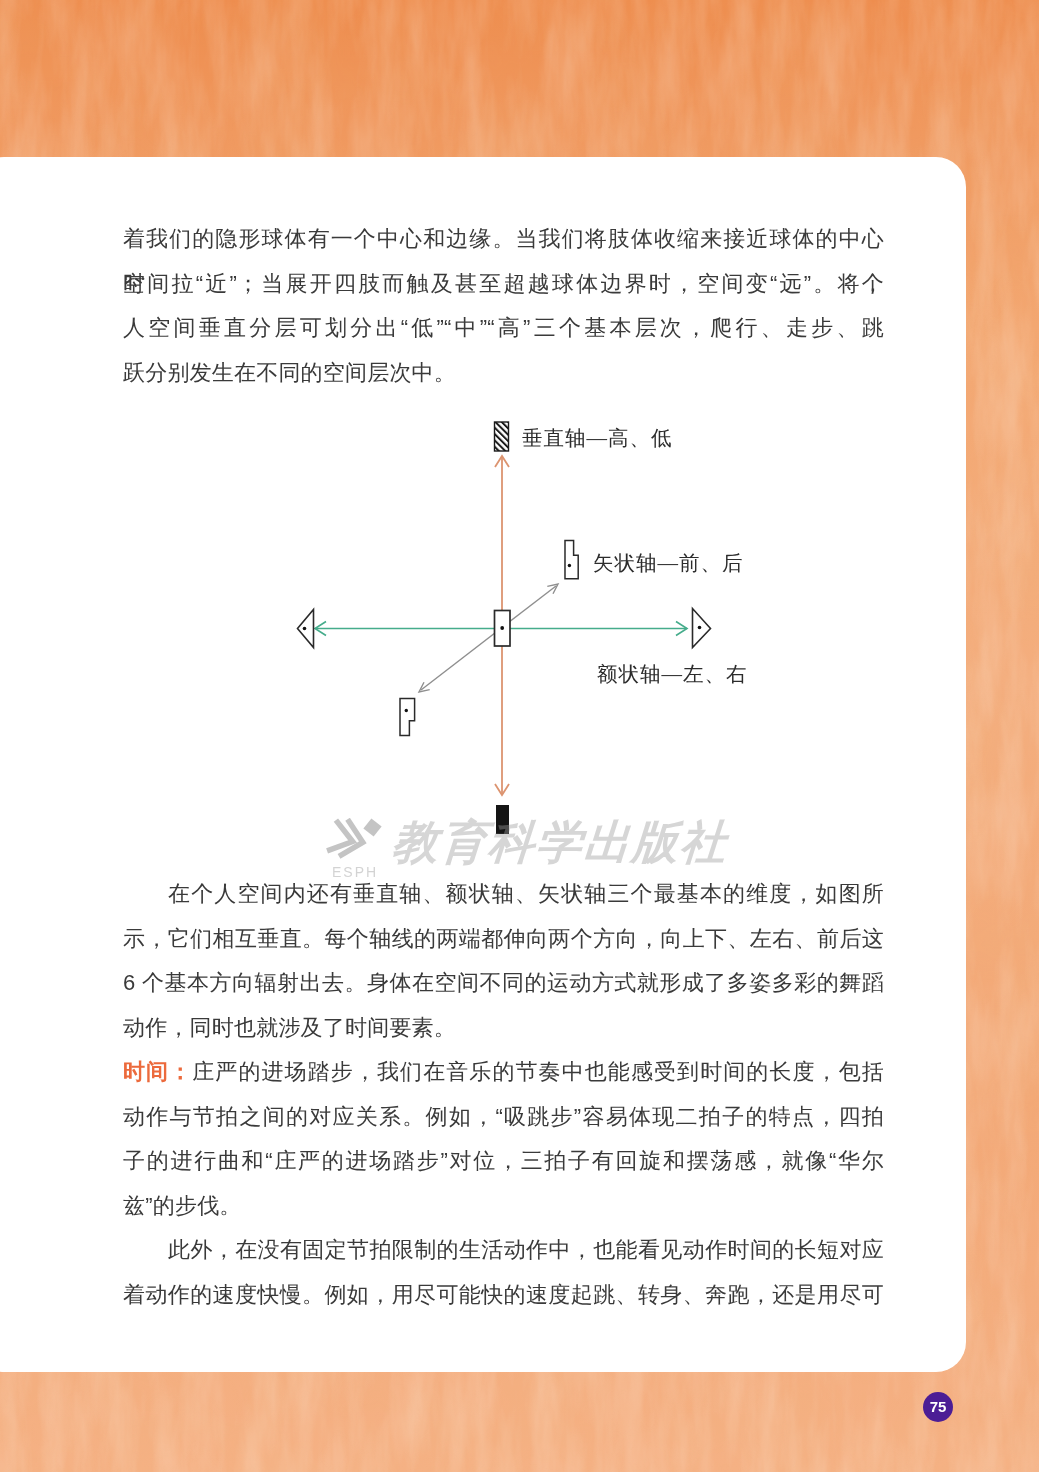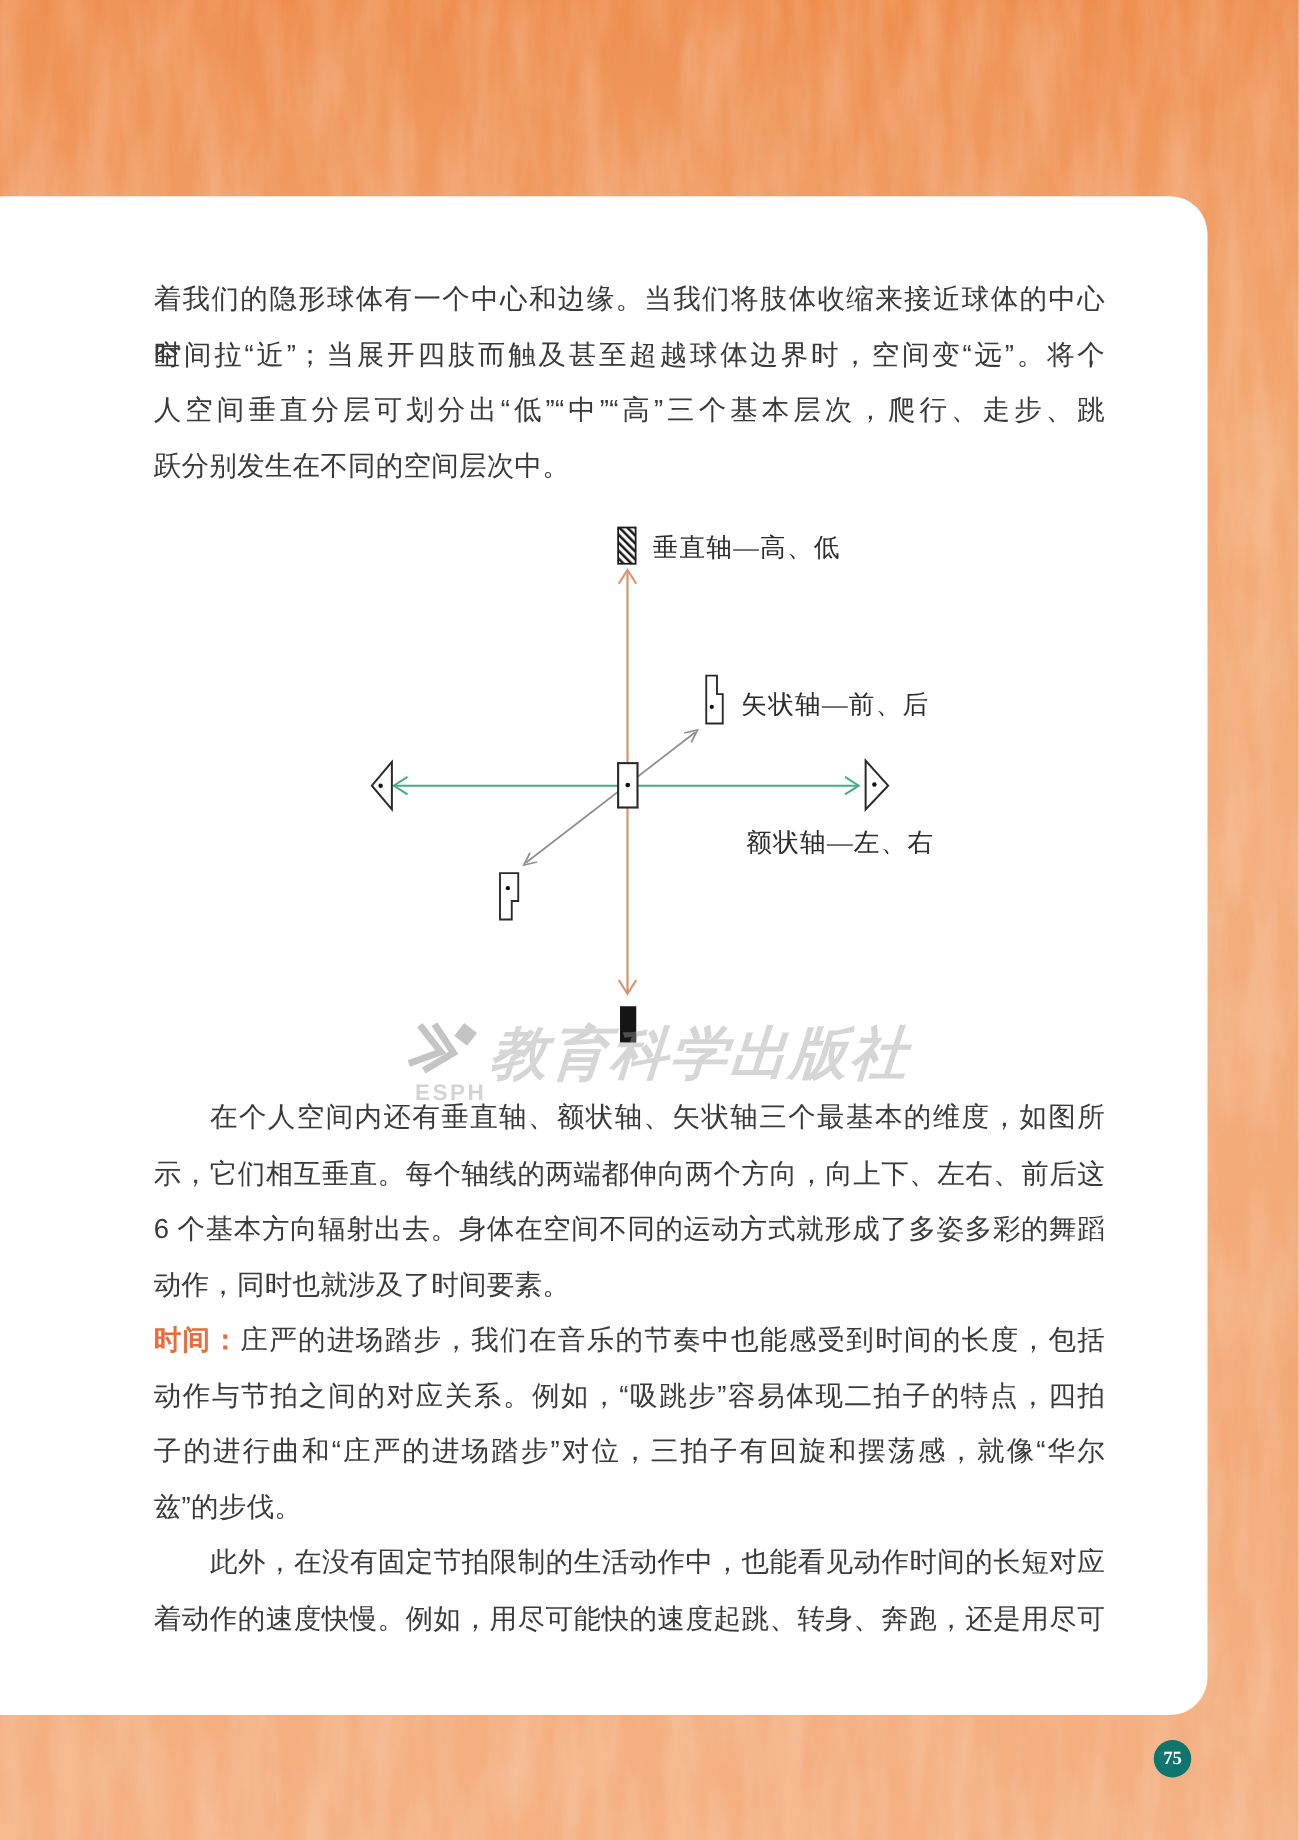--- a/index.html
+++ b/index.html
@@ -24,33 +24,33 @@
   .time-accent{color:#ec6a3c;font-weight:700;font-family:Liberation Serif, serif;}
   .diagram-space{position:relative;height:477px;}
   .diagram-space svg{position:absolute;left:306px;top:9px;}
   .dlabel{
     font-family:"Liberation Serif","DejaVu Serif",serif;
     font-size:20.5px;fill:#2c2c2c;letter-spacing:1px;
   }
   .watermark{position:absolute;left:322px;top:810px;width:430px;height:84px;z-index:2;pointer-events:none;}
   .wm-logo{position:absolute;left:4px;top:8px;}
   .wm-esph{
-    position:absolute;left:10px;top:54px;font-size:18px;font-weight:700;
+    position:absolute;left:10px;top:54px;font-size:14px;font-weight:400;
     color:#c9c9c9;letter-spacing:2px;opacity:.8;
   }
   .wm-script{
     position:absolute;left:70px;top:2px;
     font-family:"DejaVu Serif","Liberation Serif",serif;font-style:italic;font-weight:600;
     font-size:46px;color:#9e9e9e;opacity:.42;letter-spacing:2px;white-space:nowrap;
     transform:skewX(-4deg);
   }
   .page-badge{
     position:absolute;left:923px;top:1392px;width:30px;height:30px;border-radius:50%;
-    background:#0f766e;color:#ffffff;font-size:15px;font-weight:600;line-height:30px;
-    text-align:center;z-index:2;font-family:Liberation Serif, serif;
+    background:#4c1d95;color:#ffffff;font-size:15px;font-weight:600;line-height:30px;
+    text-align:center;z-index:2;
   }
 </style>
 </head>
 <body>
 
 <svg class="texture" width="1039" height="1472" xmlns="http://www.w3.org/2000/svg">
   <defs>
     <filter id="mottle" x="0" y="0" width="100%" height="100%">
       <feTurbulence type="fractalNoise" baseFrequency="0.012 0.010" numOctaves="3" seed="4"></feTurbulence>
       <feColorMatrix type="matrix" values="0 0 0 0 0.85  0 0 0 0 0.45  0 0 0 0 0.20  0.55 0 0 0 -0.16"></feColorMatrix>

